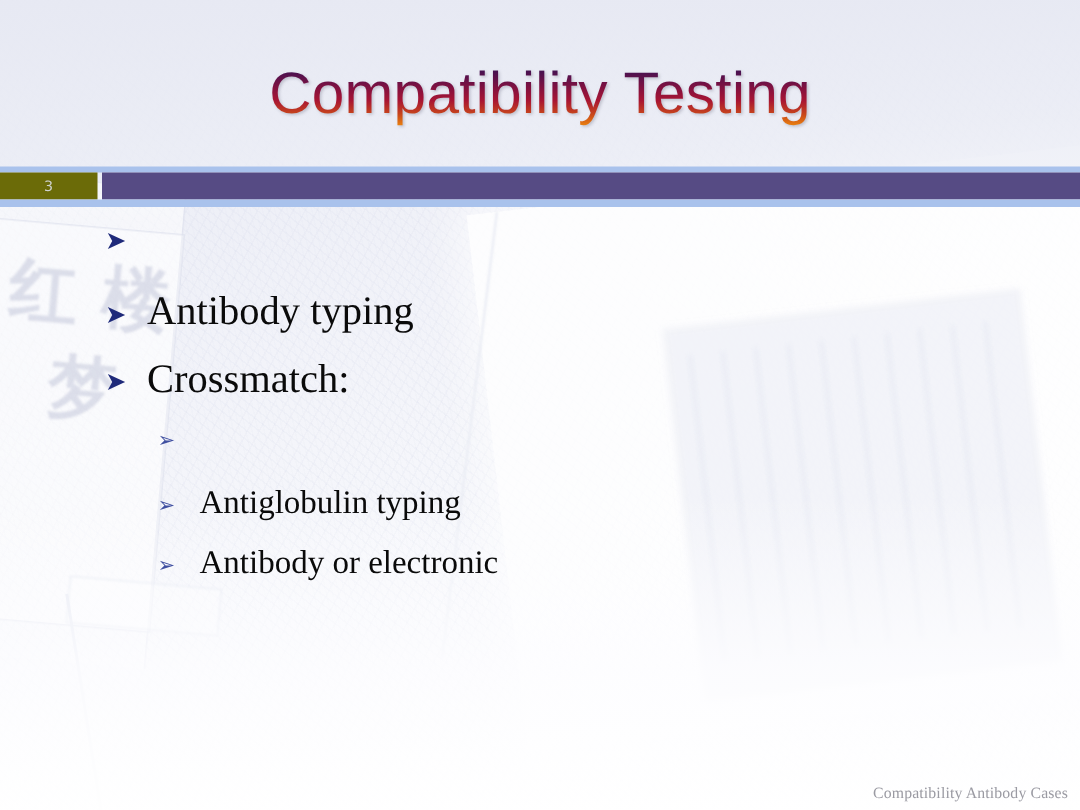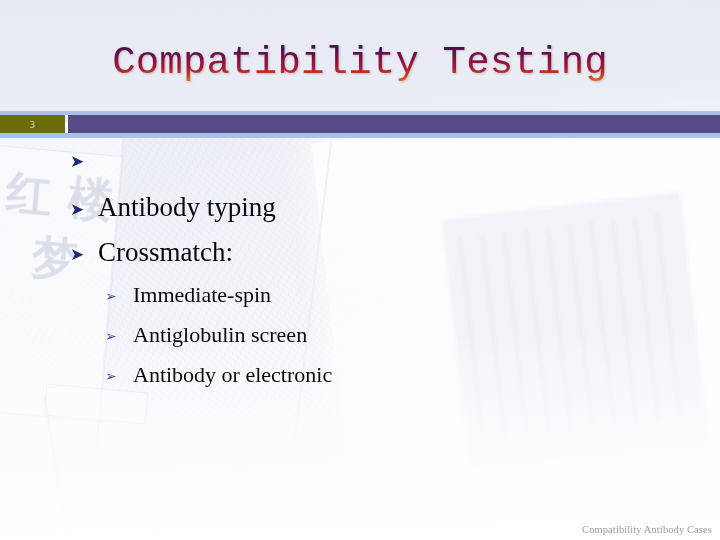--- a/index.html
+++ b/index.html
@@ -127,21 +127,21 @@
     left: 0; right: 0; top: 0; height: 118px;
     background: linear-gradient(180deg, rgba(231,233,243,.95), rgba(236,238,246,.75));
   }
 
   
   .title {
     position: absolute;
     left: 0; right: 0;
     top: 38px;
     text-align: center;
-    font-family: Liberation Mono, monospace;
+    font-family: Liberation Sans, sans-serif;
     font-size: 39px;
     font-weight: 400;
     letter-spacing: .2px;
     line-height: 50px;
     background-image: linear-gradient(180deg,
         #2a1a54 0%,
         #4a1150 20%,
         #84113f 42%,
         #a81533 58%,
         #c7451c 76%,
@@ -283,26 +283,25 @@
       <span class="btxt">Antibody typing</span>
     </div>
 
     <div class="lvl1">
       <span class="arrow">➤</span>
       <span class="btxt">Crossmatch:</span>
     </div>
 
     <div class="lvl2">
       <span class="arrow">➢</span>
-      <span class="btxt">Immediate-spin</span>
     </div>
 
     <div class="lvl2">
       <span class="arrow">➢</span>
-      <span class="btxt">Antiglobulin screen</span>
+      <span class="btxt">Antiglobulin typing</span>
     </div>
 
     <div class="lvl2">
       <span class="arrow">➢</span>
       <span class="btxt">Antibody or electronic</span>
     </div>
 
   </div>
 
   <div class="footer">Compatibility Antibody Cases</div>

